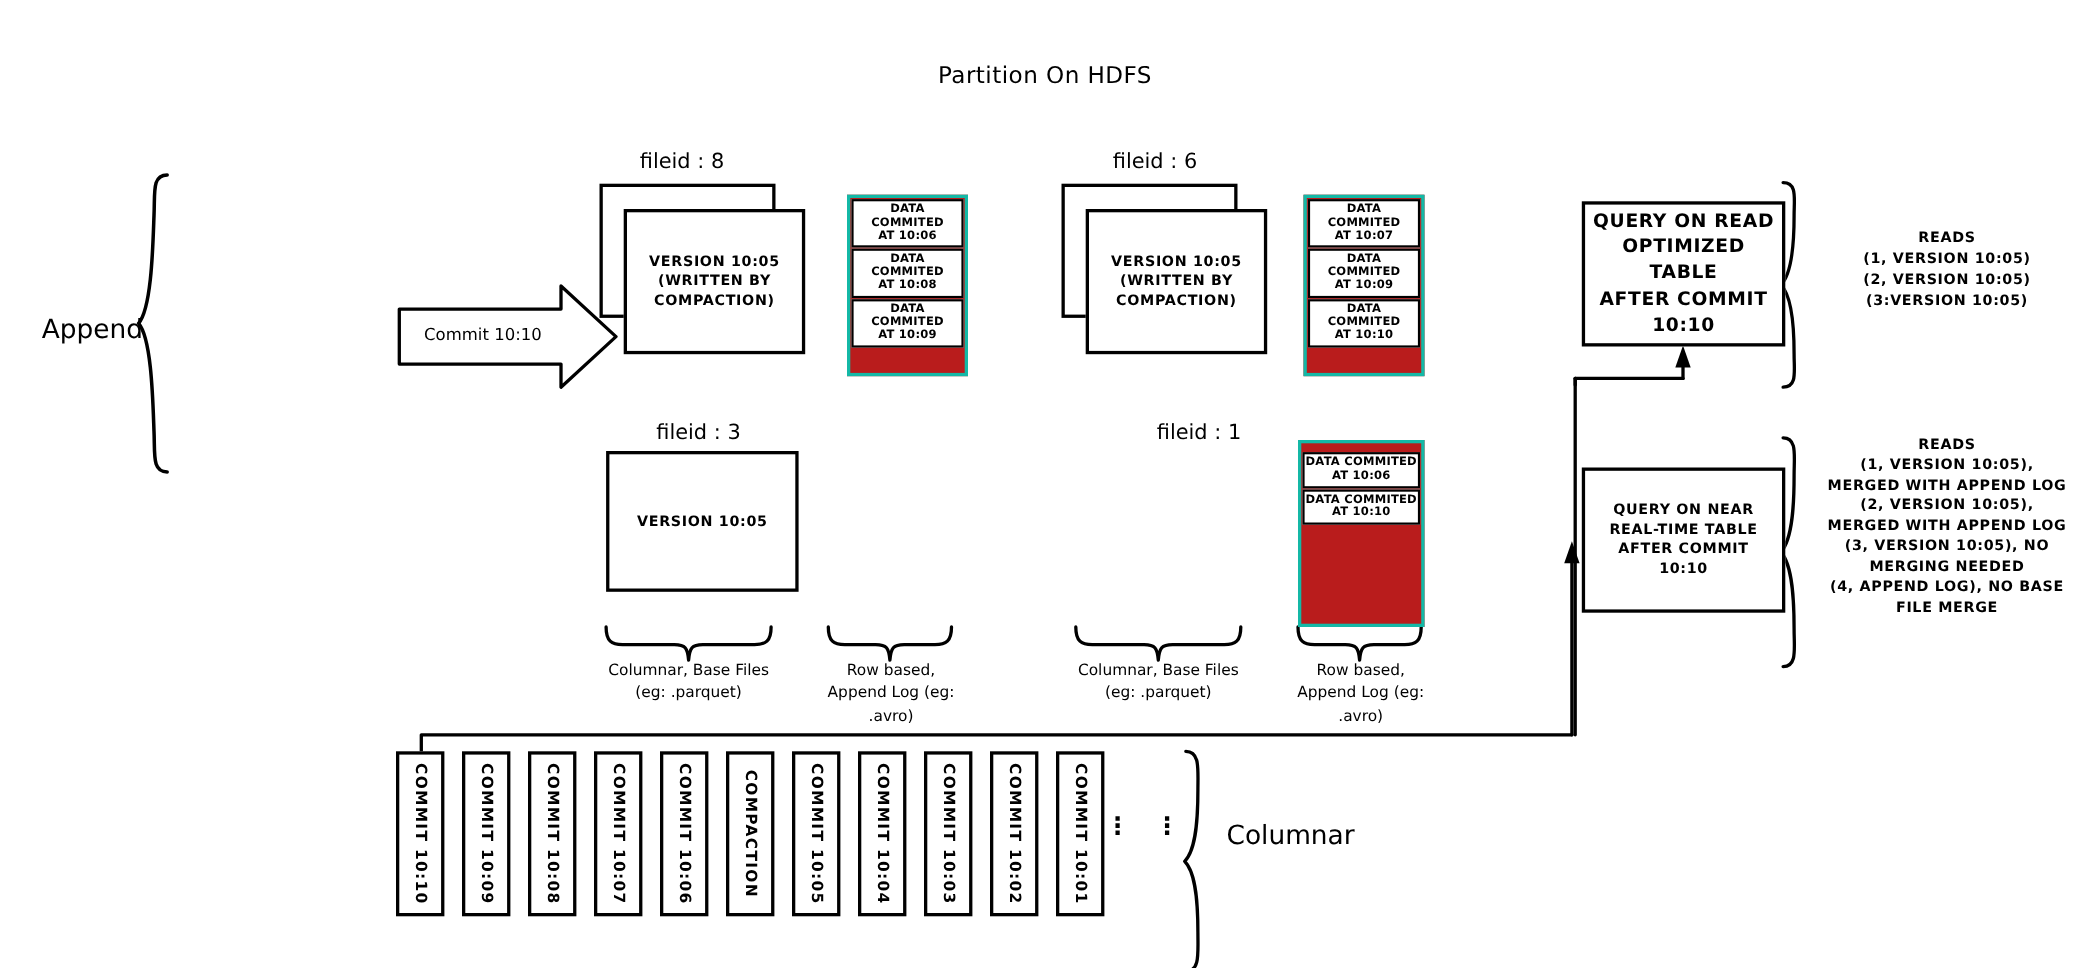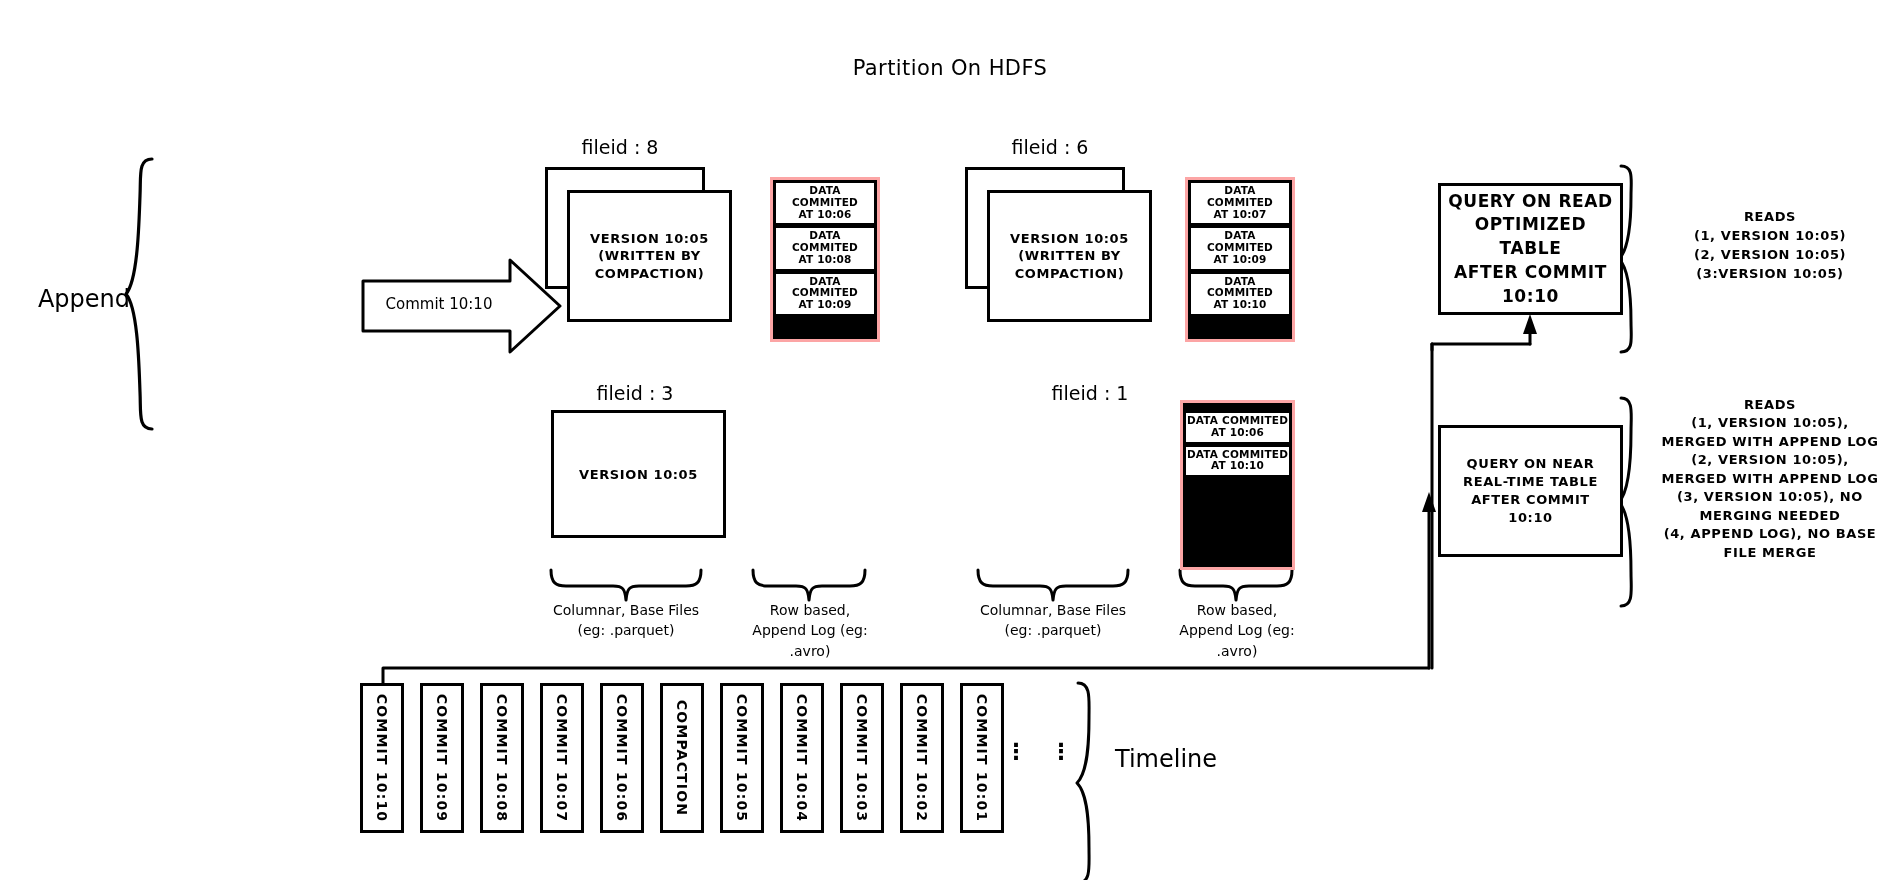--- a/index.html
+++ b/index.html
@@ -22,21 +22,21 @@
   
   .plain{font-family:"DejaVu Sans", sans-serif;}
 
   
   .caps{font-family:"DejaVu Sans", sans-serif;font-weight:bold;
         letter-spacing:.6px;text-transform:uppercase;}
 
   .box{position:absolute;box-sizing:border-box;border:3px solid #000;background:#fff;
        display:flex;align-items:center;justify-content:center;text-align:center;}
 
-  .logfile{position:absolute;box-sizing:border-box;border:3px solid #fca5a5;background:#000000;}
+  .logfile{position:absolute;box-sizing:border-box;border:3px solid #14b8a6;background:#b91c1c;}
   .logrow{box-sizing:border-box;border:2px solid #000;background:#fff;
           text-align:center;font-weight:bold;font-size:10.5px;line-height:1.12;
           letter-spacing:.2px;padding:2px 0 3px;margin:1px 1px;}
 
   .tcell{position:absolute;box-sizing:border-box;border:3px solid #000;background:#fff;}
   .tcell span{display:block;transform:rotate(90deg);transform-origin:center center;
       white-space:nowrap;font-weight:bold;font-size:14px;letter-spacing:1.2px;}
   .tcellinner{position:absolute;left:0;top:0;width:100%;height:100%;
       display:flex;align-items:center;justify-content:center;}
 
@@ -266,15 +266,15 @@
       <div class="tcell" style="left: 960px; top: 683px; width: 44px; height: 150px;">
         <div class="tcellinner">
           <span>COMMIT  10:01</span>
         </div>
       </div>
     </div>
 
   <div class="dots" style="left:1005px;top:745px;width:20px;">⋮</div>
   <div class="dots" style="left:1050px;top:745px;width:20px;">⋮</div>
 
-  <div class="txt plain" style="left:1115px;top:745px;width:160px;font-size:24px;text-align:left;">Timeline</div>
+  <div class="txt plain" style="left:1115px;top:745px;width:160px;font-size:24px;text-align:left;">Columnar</div>
 
 </div>
 
 </body></html>

